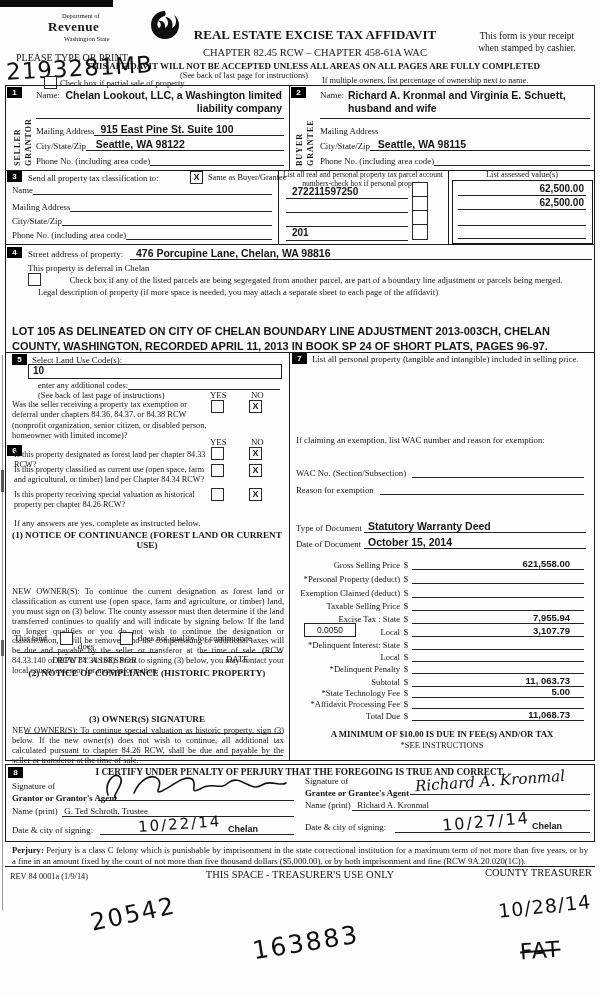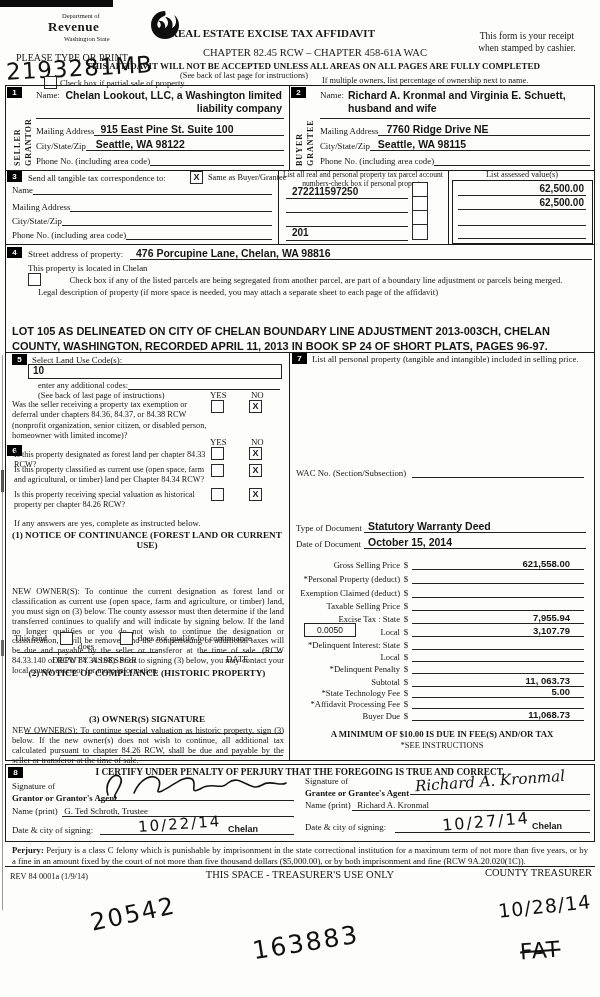--- a/index.html
+++ b/index.html
@@ -38,21 +38,21 @@
   <div class="abs" style="left:48px;top:12px;width:130px;">
     <span class="abs" style="left:100px;top:-2px;">
       <svg width="34" height="30" viewBox="0 0 34 30">
           <path d="M17 1C9 1 3 7 3 15s6 14 14 14 14-6 14-14c0-4-2-8-5-10 3 4 3 11-2 13 2-5-1-11-7-11 4 3 4 9 0 11 1-4-2-8-7-7 3 1 4 5 1 7-3-2-2-8 3-11 2-1 5-1 3-6z" fill="#0e0e0e"></path>
         </svg>
     </span>
     <div style="font-size:6.5px;margin-left:14px;">Department of</div>
     <div class="b" style="font-size:13px;letter-spacing:0.5px;">Revenue</div>
     <div style="font-size:6.5px;margin-left:16px;">Washington State</div>
   </div>
-  <div class="abs b" style="left:170px;top:27px;width:290px;font-size:11px;">REAL ESTATE EXCISE TAX AFFIDAVIT</div>
+  <div class="abs b" style="left:170px;top:27px;width:290px;text-align:center;font-size:13px;">REAL ESTATE EXCISE TAX AFFIDAVIT</div>
   <div class="abs" style="left:170px;top:47px;width:290px;text-align:center;font-size:10.5px;">CHAPTER 82.45 RCW – CHAPTER 458-61A WAC</div>
   <div class="abs" style="left:462px;top:30px;width:130px;text-align:center;font-size:9.5px;line-height:1.3;">
     <span>This form is your receipt</span><br>
     <span>when stamped by cashier.</span>
   </div>
   <div class="abs" style="left:16px;top:52px;font-size:10px;">PLEASE TYPE OR PRINT</div>
   <div class="abs b" style="left:78px;top:61px;width:470px;text-align:center;font-size:9px;">THIS AFFIDAVIT WILL NOT BE ACCEPTED UNLESS ALL AREAS ON ALL PAGES ARE FULLY COMPLETED</div>
   <div class="abs" style="left:180px;top:71px;width:240px;font-size:8.3px;">(See back of last page for instructions)</div>
   <div class="abs hand" style="left:6px;top:55px;font-size:23px;transform:rotate(-3deg);letter-spacing:1px;">2193281MB</div>
   <span class="cb" style="left:44px;top:76px;"></span>
@@ -99,37 +99,34 @@
   <span class="badge" style="left:291px;top:87px;">2</span>
   <div class="abs" style="left:295px;top:100px;height:66px;display:flex;gap:1px;">
     <span class="vert">BUYER</span>
     <span class="vert">GRANTEE</span>
   </div>
   <div class="abs" style="left:320px;top:90px;font-size:9px;">Name:</div>
   <div class="abs val" style="left:348px;top:89px;width:240px;font-size:10.5px;line-height:1.25;">Richard A. Kronmal and Virginia E. Schuett, husband and wife</div>
   <div class="ln" style="left:320px;top:118px;width:270px;"></div>
   <div class="row" style="left:320px;top:124px;width:270px;height:12px;">
     <span class="lbl">Mailing Address</span>
-    <span class="ul">
-        <span class="val" style="font-size:10.5px;padding-left:8px;">7760 Ridge Drive NE</span>
-      </span>
   </div>
   <div class="row" style="left:320px;top:139px;width:270px;height:12px;">
     <span class="lbl">City/State/Zip</span>
     <span class="ul">
         <span class="val" style="font-size:10.5px;padding-left:8px;">Seattle, WA 98115</span>
       </span>
   </div>
   <div class="row" style="left:320px;top:154px;width:270px;height:12px;">
     <span class="lbl">Phone No. (including area code)</span>
     <span class="ul"></span>
   </div>
 
   <span class="badge" style="left:7px;top:171px;">3</span>
-  <div class="abs" style="left:28px;top:173px;font-size:8.6px;">Send all tangible tax correspondence to:</div>
+  <div class="abs" style="left:28px;top:173px;font-size:8.6px;">Send all property tax classification to:</div>
   <span class="cb" style="left:190px;top:171px;">X</span>
   <div class="abs" style="left:208px;top:173px;font-size:8.3px;">Same as Buyer/Grantee</div>
   <div class="row" style="left:12px;top:183px;width:260px;height:12px;">
     <span class="lbl">Name</span>
       <span class="ul"></span>
   </div>
   <div class="row" style="left:12px;top:200px;width:260px;height:12px;">
     <span class="lbl">Mailing Address</span>
       <span class="ul"></span>
   </div>
@@ -165,21 +162,21 @@
   <div class="abs val" style="left:458px;top:197px;width:126px;text-align:right;font-size:10px;">62,500.00</div>
   <div class="ln" style="left:458px;top:209px;width:128px;"></div>
   <div class="ln" style="left:458px;top:225px;width:128px;"></div>
   <div class="ln" style="left:458px;top:238px;width:128px;"></div>
 
   <span class="badge" style="left:7px;top:247px;">4</span>
   <div class="abs" style="left:28px;top:249px;font-size:9px;">Street address of property:</div>
   <div class="abs val" style="left:136px;top:247px;font-size:10.5px;">476 Porcupine Lane, Chelan, WA 98816</div>
   <div class="ln" style="left:130px;top:259px;width:462px;"></div>
   <div class="abs" style="left:28px;top:263px;font-size:8.8px;">
-    <span>This property is located in</span>
+    <span>This property is deferral in</span>
     <span>Chelan</span>
   </div>
   <span class="cb" style="left:28px;top:273px;"></span>
   <div class="abs" style="left:46px;top:275px;width:540px;font-size:8.6px;text-align:center;">Check box if any of the listed parcels are being segregated from another parcel, are part of a boundary line adjustment or parcels being merged.</div>
   <div class="abs" style="left:38px;top:287px;width:540px;font-size:8.6px;">Legal description of property (if more space is needed, you may attach a separate sheet to each page of the affidavit)</div>
   <div class="abs val" style="left:12px;top:298px;width:572px;font-size:11px;line-height:1.35;margin-top:26px;">LOT 105 AS DELINEATED ON CITY OF CHELAN BOUNDARY LINE ADJUSTMENT 2013-003CH, CHELAN COUNTY, WASHINGTON, RECORDED APRIL 11, 2013 IN BOOK SP 24 OF SHORT PLATS, PAGES 96-97.</div>
 
   <span class="badge" style="left:12px;top:354px;">5</span>
   <div class="abs" style="left:32px;top:355px;font-size:8.8px;">Select Land Use Code(s):</div>
   <div class="abs" style="left:28px;top:364px;width:252px;height:13px;border:1.2px solid #222;"></div>
@@ -222,22 +219,27 @@
   <div class="abs" style="left:52px;top:655px;font-size:8.8px;letter-spacing:0.4px;">DEPUTY ASSESSOR</div>
   <div class="abs" style="left:226px;top:654px;font-size:8.8px;">DATE</div>
   <div class="abs b" style="left:8px;top:668px;width:278px;text-align:center;font-size:9.2px;">(2) NOTICE OF COMPLIANCE (HISTORIC PROPERTY)</div>
   <div class="abs just" style="left:12px;top:679px;width:272px;font-size:8.45px;">NEW OWNER(S): To continue special valuation as historic property, sign (3) below. If the new owner(s) does not wish to continue, all additional tax calculated pursuant to chapter 84.26 RCW, shall be due and payable by the seller or transferor at the time of sale.</div>
   <div class="abs b" style="left:8px;top:714px;width:278px;text-align:center;font-size:9.2px;">(3) OWNER(S) SIGNATURE</div>
   <div class="ln" style="left:25px;top:733px;width:258px;"></div>
   <div class="ln" style="left:60px;top:755px;width:223px;"></div>
 
   <span class="badge" style="left:292px;top:353px;">7</span>
   <div class="abs" style="left:312px;top:354px;width:272px;font-size:8.8px;line-height:1.25;">List all personal property (tangible and intangible) included in selling price.</div>
+  <div class="abs" style="left:296px;top:435px;width:290px;font-size:8.8px;">If claiming an exemption, list WAC number and reason for exemption:</div>
   <div class="row" style="left:296px;top:467px;width:288px;height:11px;align-items:flex-end;">
     <span class="lbl">WAC No. (Section/Subsection)</span>
+      <span class="ul" style="margin-left:6px;"></span>
+  </div>
+  <div class="row" style="left:296px;top:484px;width:288px;height:11px;">
+    <span class="lbl">Reason for exemption</span>
       <span class="ul" style="margin-left:6px;"></span>
   </div>
   <div class="row" style="left:296px;top:520px;width:290px;height:13px;">
     <span class="lbl" style="width:68px;">Type of Document</span>
     <span class="ul">
         <span class="val" style="font-size:10.5px;padding-left:4px;">Statutory Warranty Deed</span>
       </span>
   </div>
   <div class="row" style="left:296px;top:536px;width:290px;height:13px;">
     <span class="lbl" style="width:68px;">Date of Document</span>
@@ -325,21 +327,21 @@
       </span>
   </div>
   <div class="row" style="left:296px;top:697px;width:288px;height:12px;">
     <span class="ml">*Affidavit Processing Fee</span>
       <span class="md">$</span>
       <span class="ul">
         <span class="mval"></span>
       </span>
   </div>
   <div class="row" style="left:296px;top:708px;width:288px;height:13px;">
-    <span class="ml">Buyer Due</span>
+    <span class="ml">Total Due</span>
       <span class="md">$</span>
       <span class="ul">
         <span class="mval">11,068.73</span>
       </span>
   </div>
   <div class="abs b" style="left:296px;top:729px;width:292px;text-align:center;font-size:8.8px;">A MINIMUM OF $10.00 IS DUE IN FEE(S) AND/OR TAX</div>
   <div class="abs" style="left:296px;top:740px;width:292px;text-align:center;font-size:8.5px;">*SEE INSTRUCTIONS</div>
 
   <div class="hl" style="left:5px;top:764px;width:590px;"></div>
   <div class="vl" style="left:5px;top:764px;height:78px;"></div>

